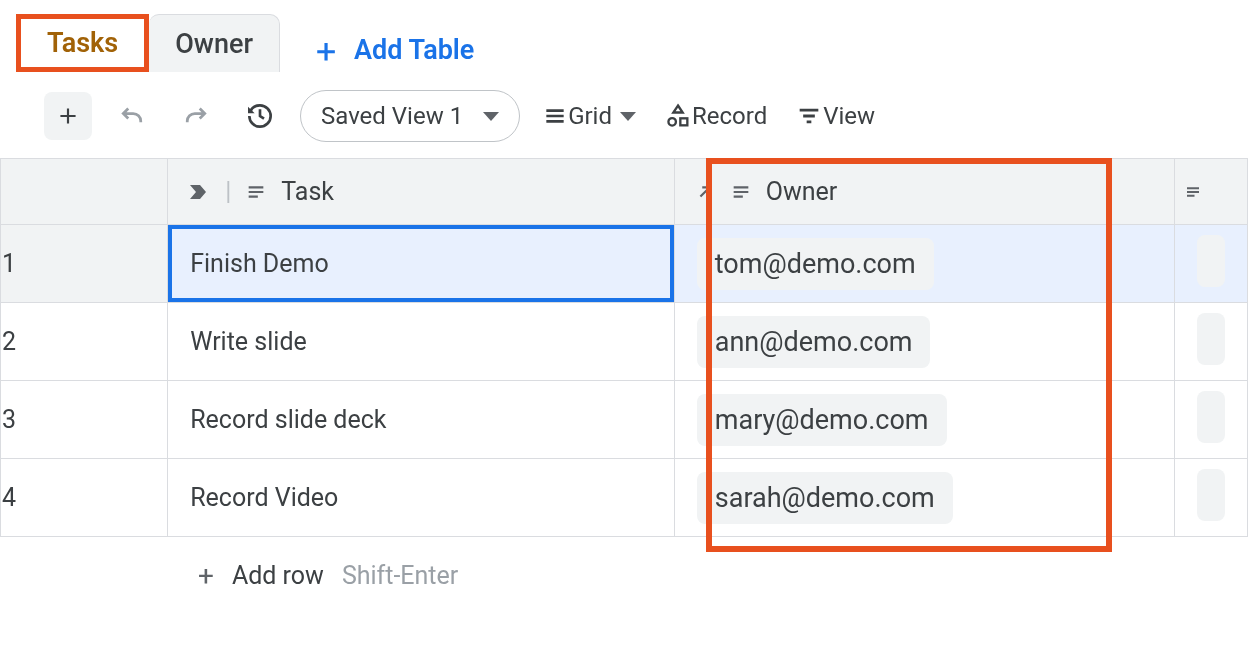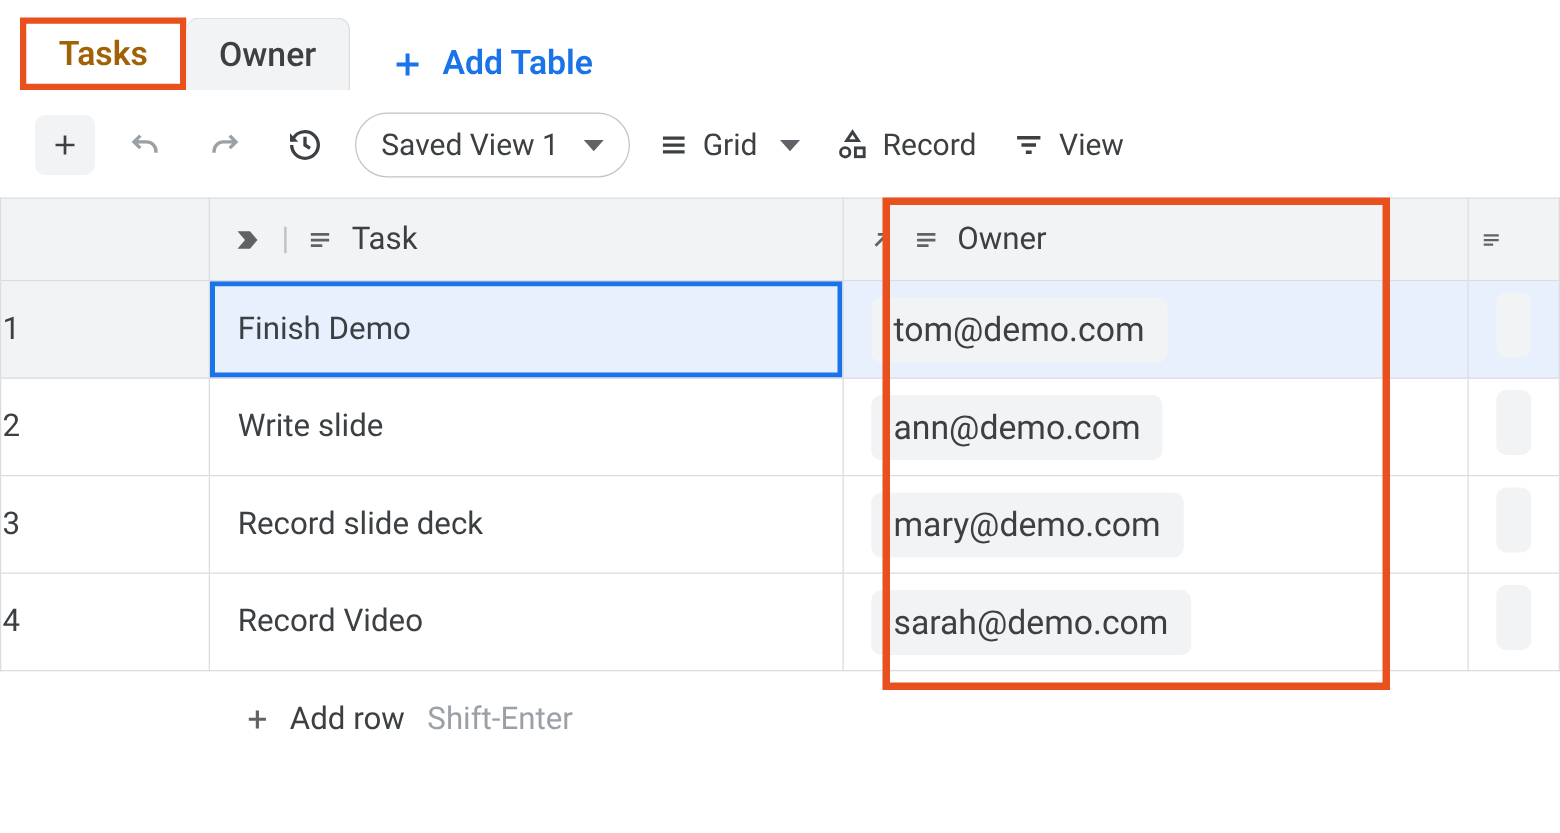--- a/index.html
+++ b/index.html
@@ -56,21 +56,22 @@
   }
   .add-table .plus {
     font-size: 32px;
     line-height: 1;
   }
   
   .toolbar {
     display: flex;
     align-items: center;
     gap: 16px;
-    padding: 18px 14px 16px 28px;
+    padding: 18px 14px 16px 4px;
+    margin-left: 40px;
   }
   .icon-btn {
     width: 48px;
     height: 48px;
     border-radius: 8px;
     display: flex;
     align-items: center;
     justify-content: center;
     cursor: pointer;
   }
@@ -85,21 +86,20 @@
     padding: 0 20px;
     border: 1.5px solid #c0c4c8;
     border-radius: 26px;
     font-size: 24px;
     color: #3c4043;
     cursor: pointer;
   }
   .tool-item {
     display: flex;
     align-items: center;
-    gap: 10px;
     font-size: 24px;
     color: #3c4043;
     cursor: pointer;
     padding: 0 6px;
   }
   .chev-down {
     width: 0; height: 0;
     border-left: 8px solid transparent;
     border-right: 8px solid transparent;
     border-top: 9px solid #5f6368;

